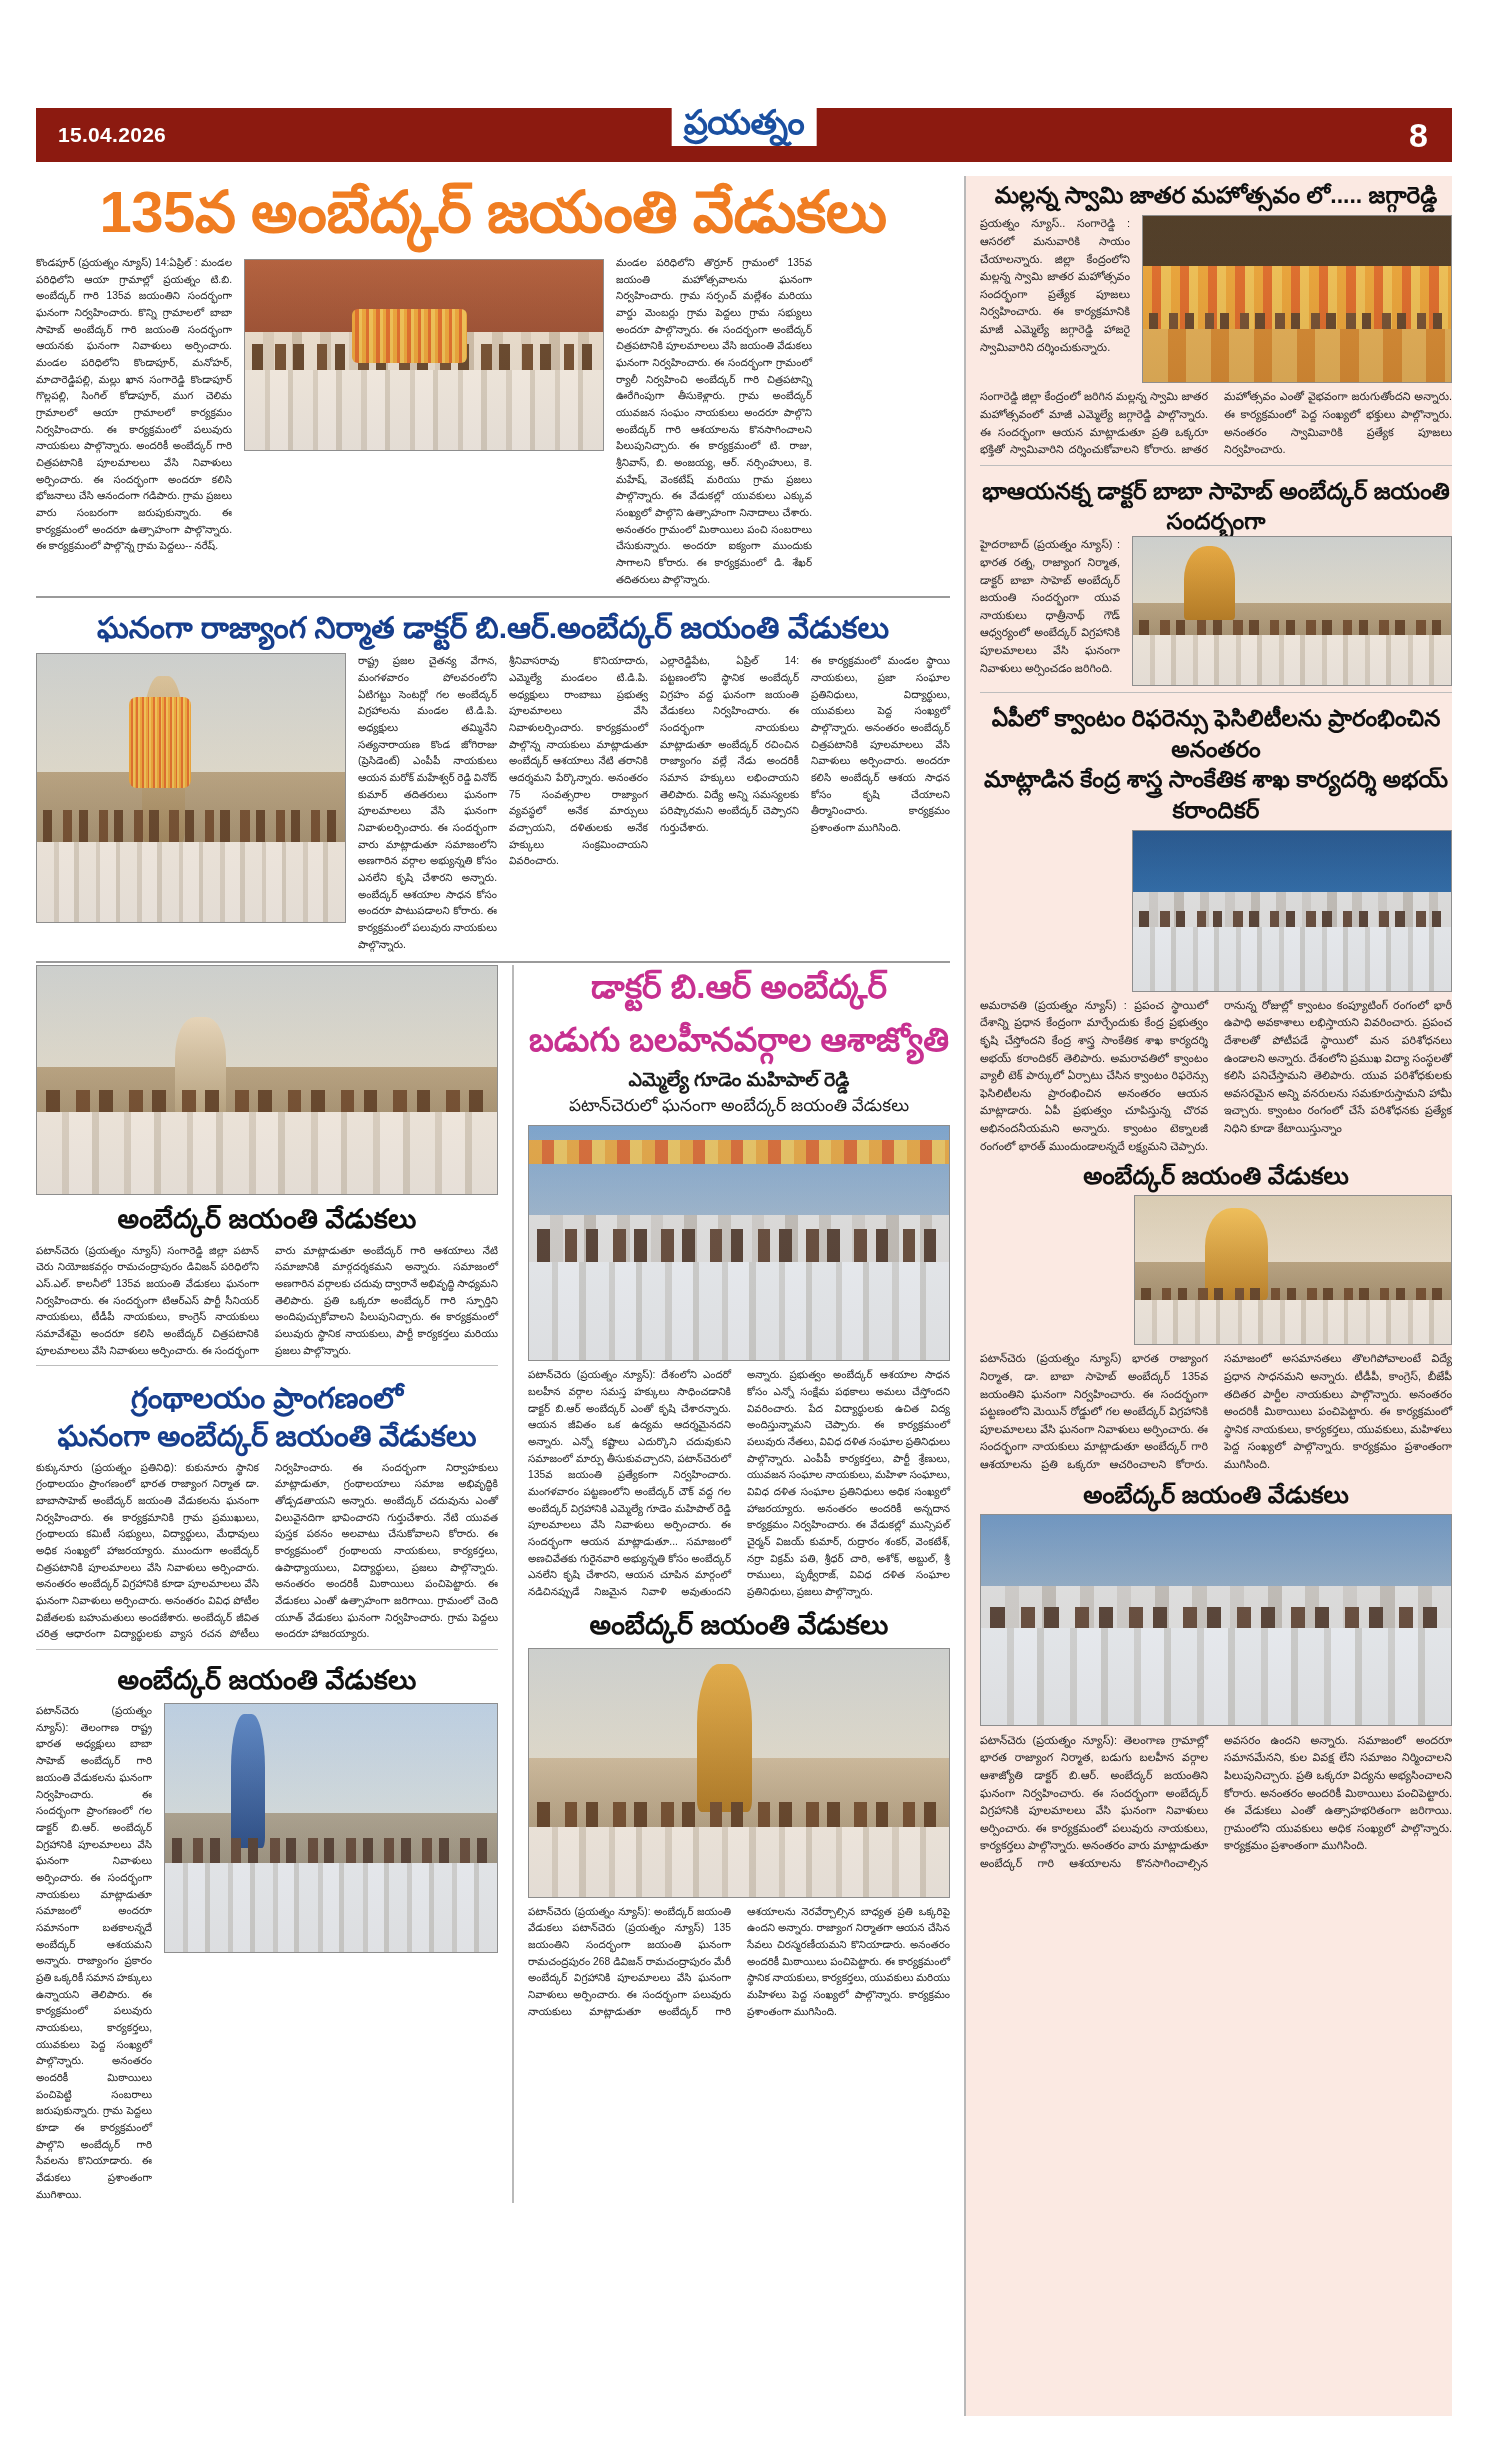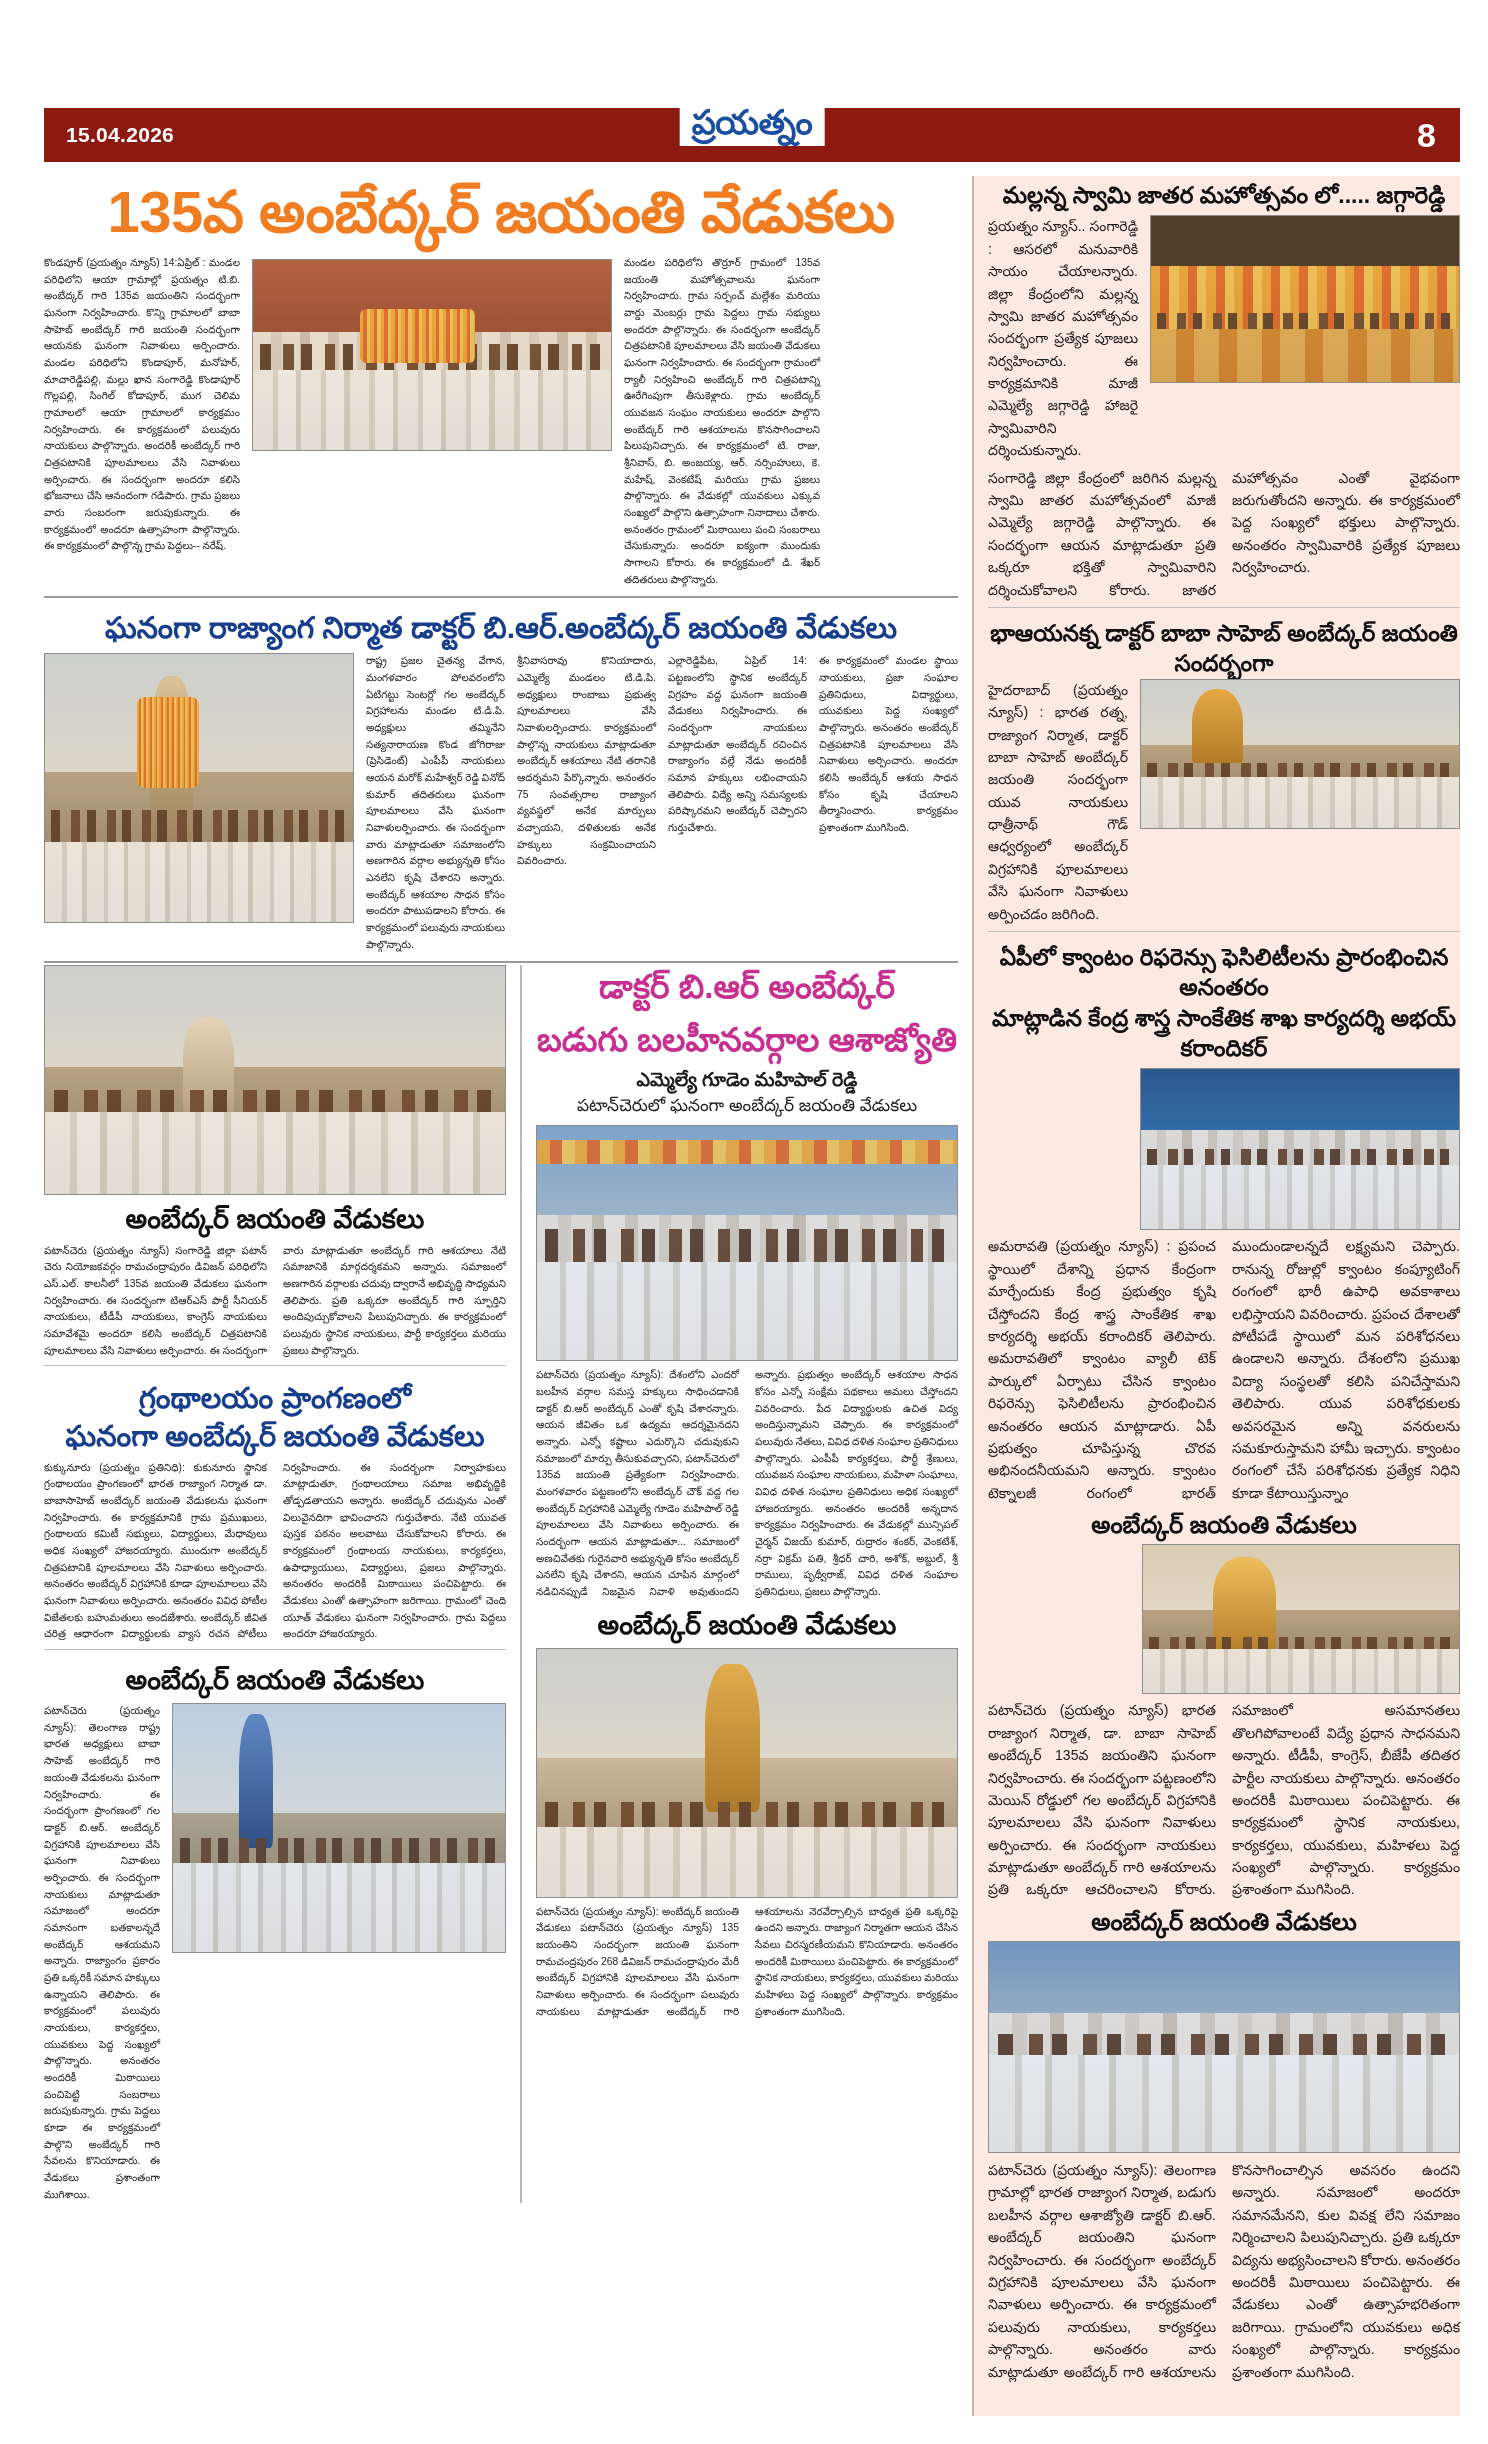--- a/index.html
+++ b/index.html
@@ -9,21 +9,20 @@
     background: #ffffff;
     font-family: "Liberation Sans", "DejaVu Sans", sans-serif;
   }
   .page {
     position: relative;
     width: 1468px;
     height: 2444px;
     background: #ffffff;
     padding: 0;
     overflow: hidden;
-    margin-left: 8px;
   }
 
   
   .masthead {
     position: absolute;
     left: 36px;
     top: 108px;
     width: 1416px;
     height: 54px;
     background: #8c1a10;
@@ -154,21 +153,21 @@
   
   .bt {
     font-size: 10.3px;
     line-height: 1.62;
     color: #1b1b1b;
     text-align: justify;
     hyphens: auto;
     word-spacing: -.3px;
   }
   .bt-r {
-    font-size: 14px;
+    font-size: 11px;
     line-height: 1.6;
     color: #1b1b1b;
     text-align: justify;
   }
   .cap {
     font-size: 10.3px;
     line-height: 1.6;
     color: #1b1b1b;
     text-align: justify;
   }

